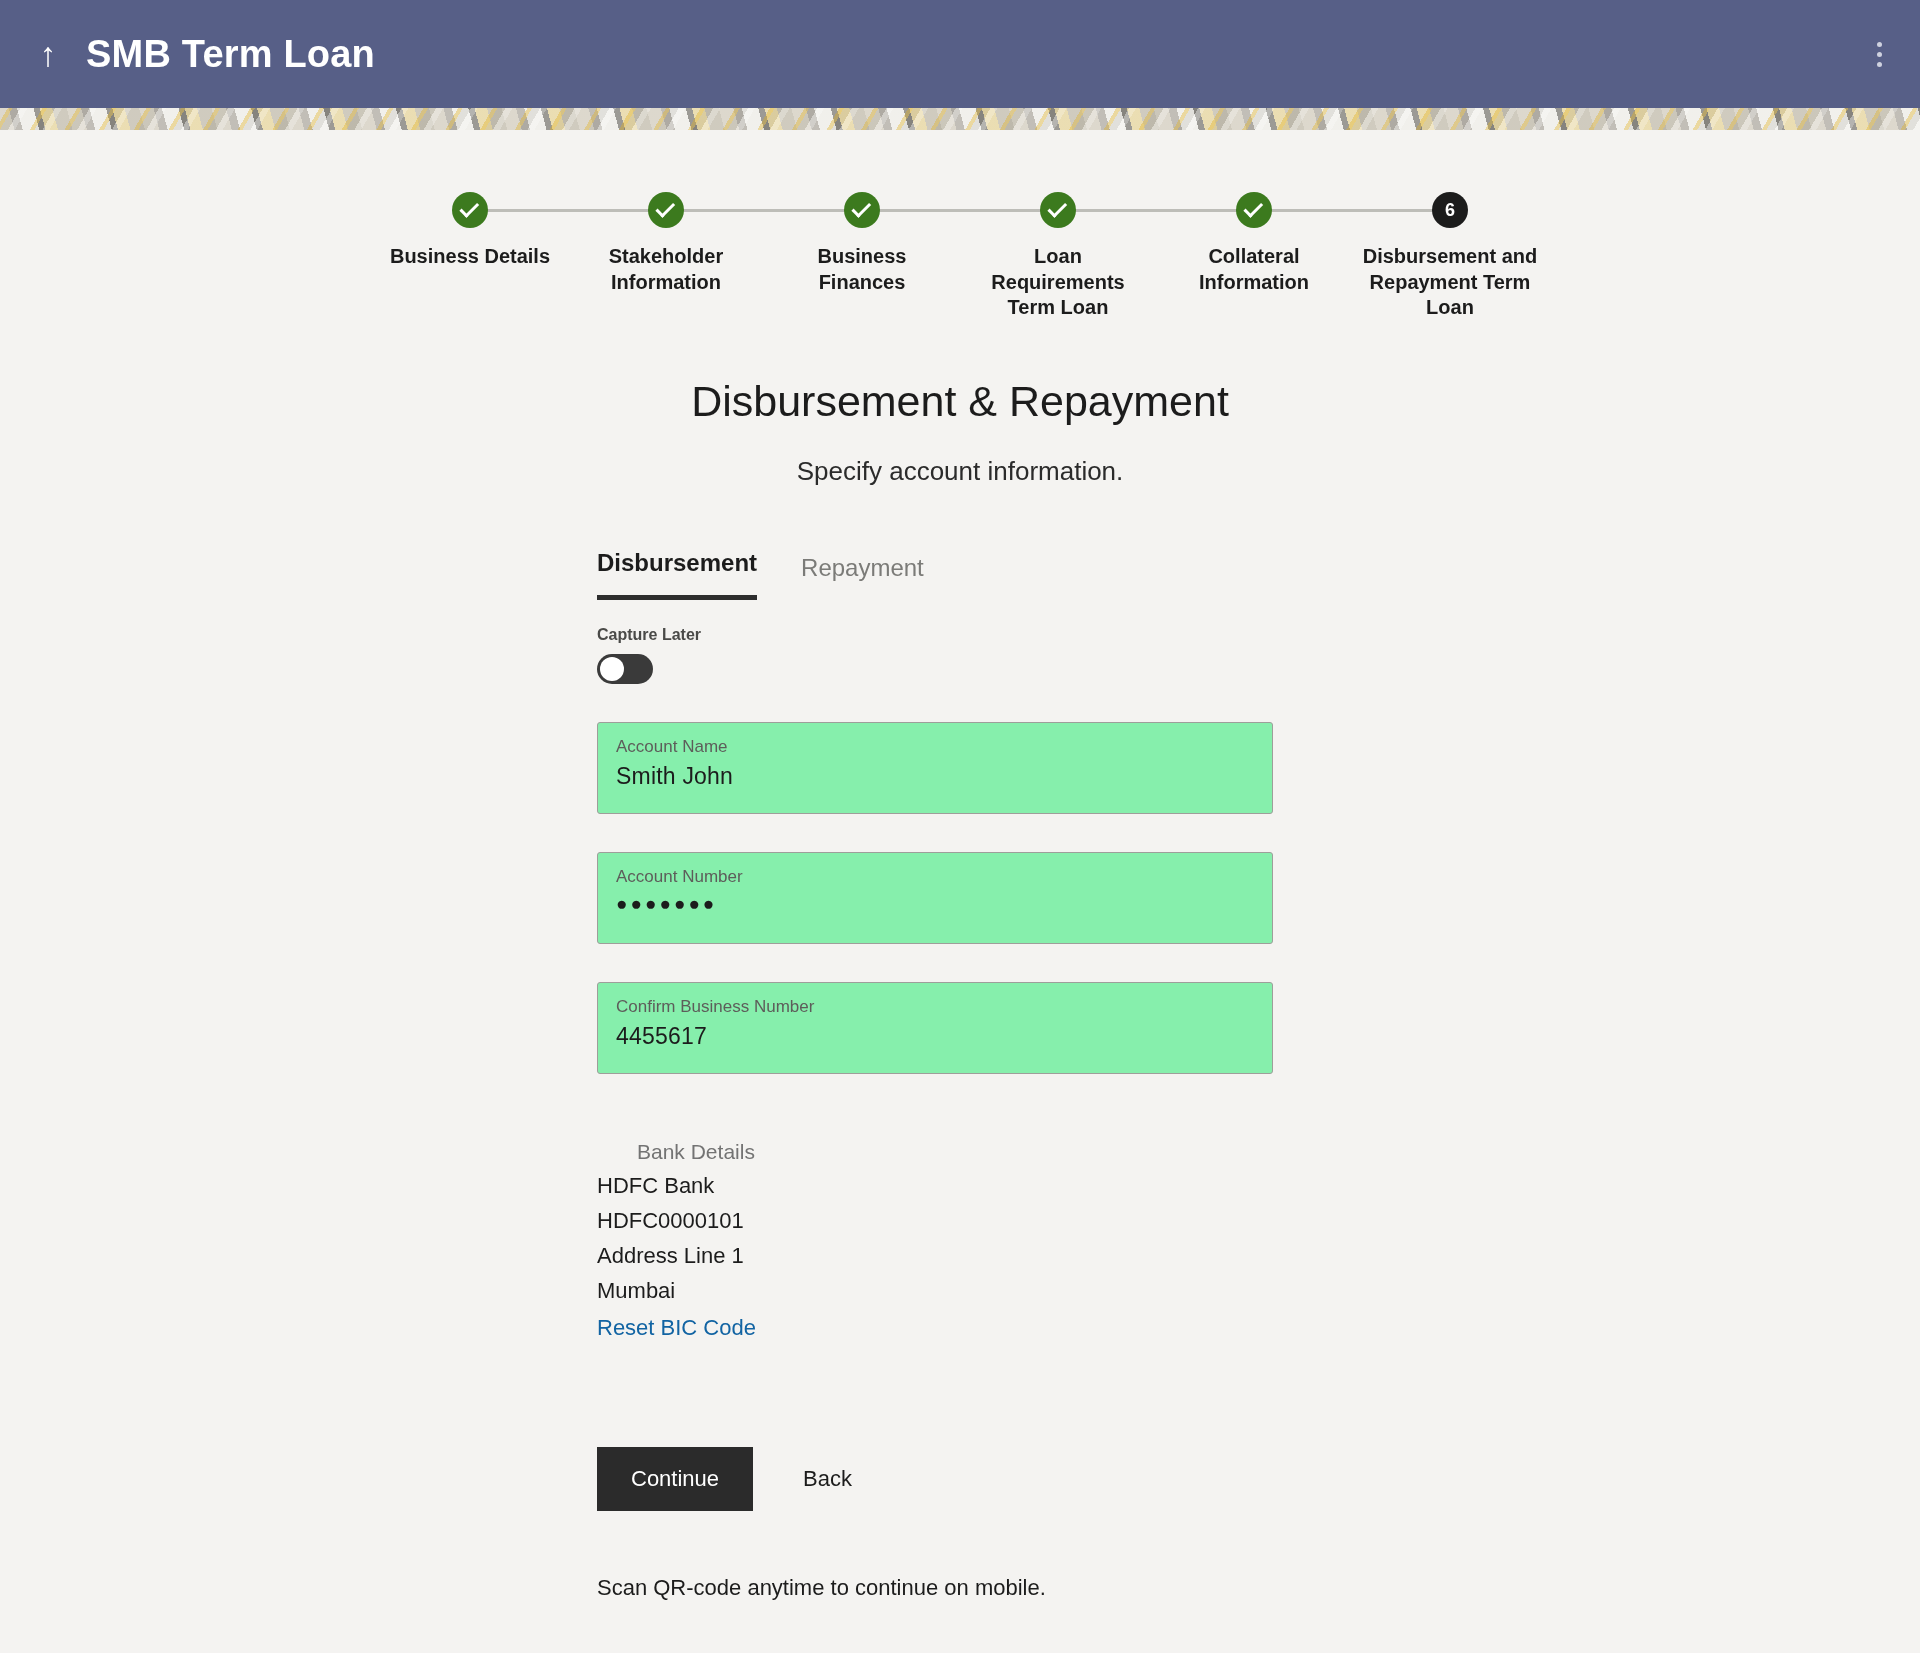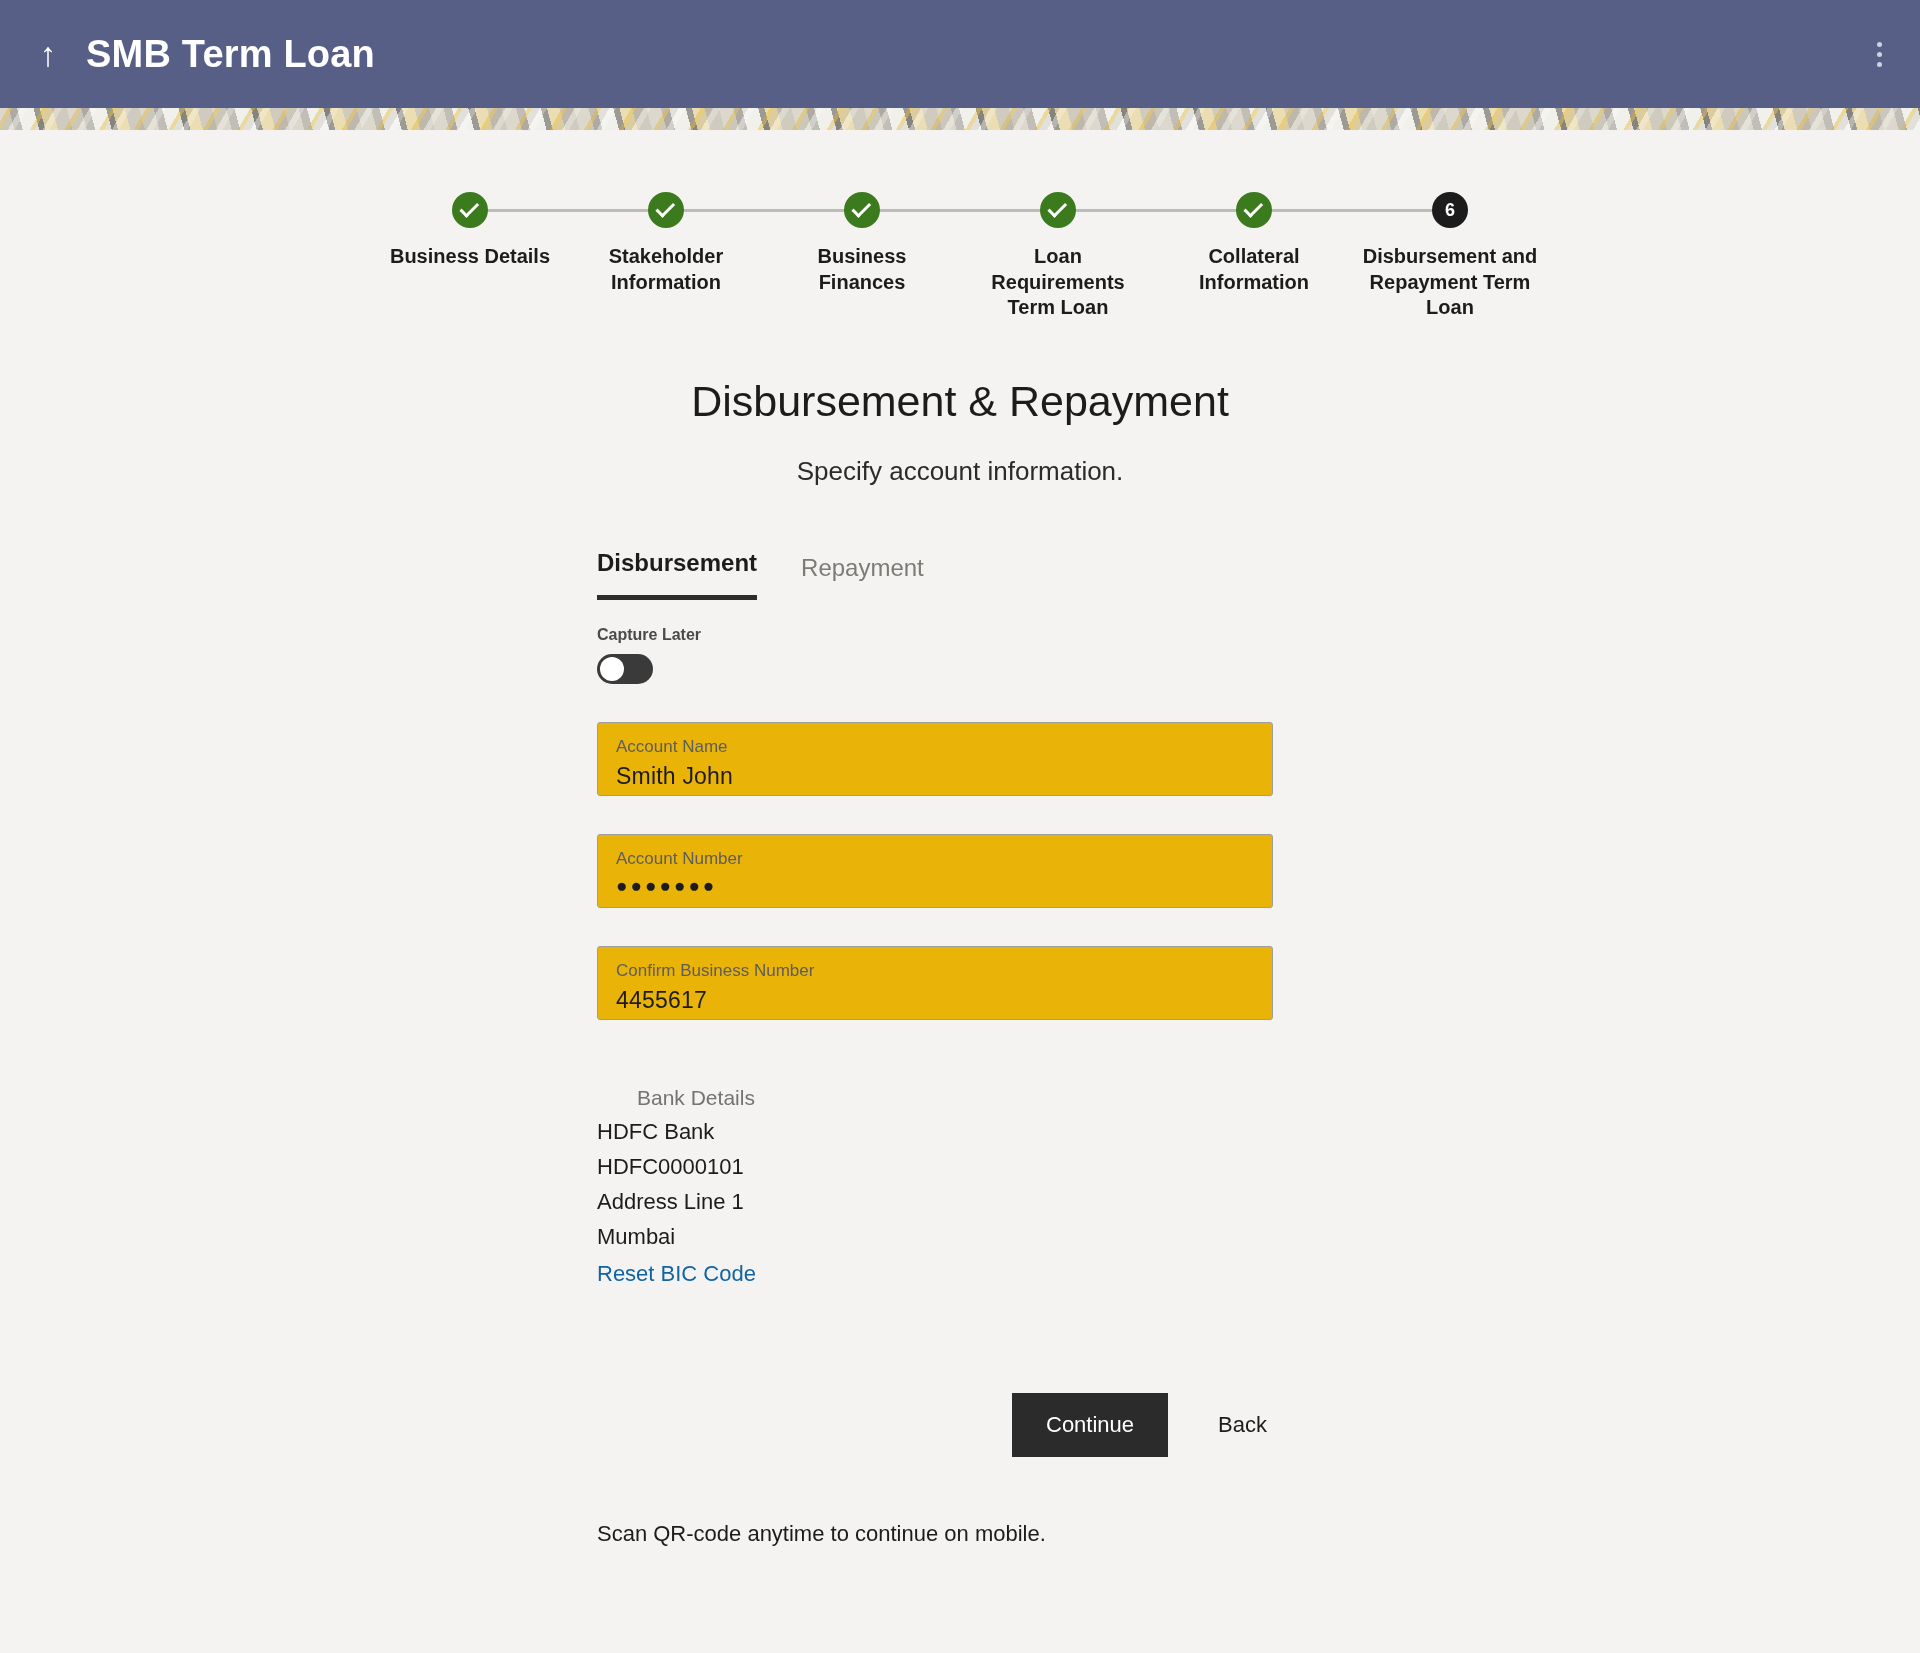--- a/index.html
+++ b/index.html
@@ -201,25 +201,25 @@
   }
   .toggle .knob {
     width: 24px; height: 24px;
     border-radius: 50%;
     background: #ffffff;
   }
 
   
   .field {
     margin-top: 38px;
-    background: #eab308;
+    background: #86efac;
     border: 1.5px solid #9e9e9a;
     border-radius: 3px;
     padding: 14px 18px 16px 18px;
-    height: 74px;
+    height: 92px;
   }
   .field .flabel {
     font-size: 17px;
     color: #5d5d5a;
     display: block;
   }
   .field .fvalue {
     font-size: 23px;
     color: #1c1c1c;
     margin-top: 6px;
@@ -248,21 +248,20 @@
     cursor: pointer;
     display: inline-block;
   }
 
   
   .btn-row {
     margin-top: 106px;
     display: flex;
     align-items: center;
     gap: 44px;
-    justify-content: flex-end;
   }
   .btn-primary {
     background: #2b2b2b;
     color: #ffffff;
     border: none;
     font-size: 22px;
     padding: 19px 34px;
     cursor: pointer;
     font-family: "Liberation Sans", sans-serif;
   }

